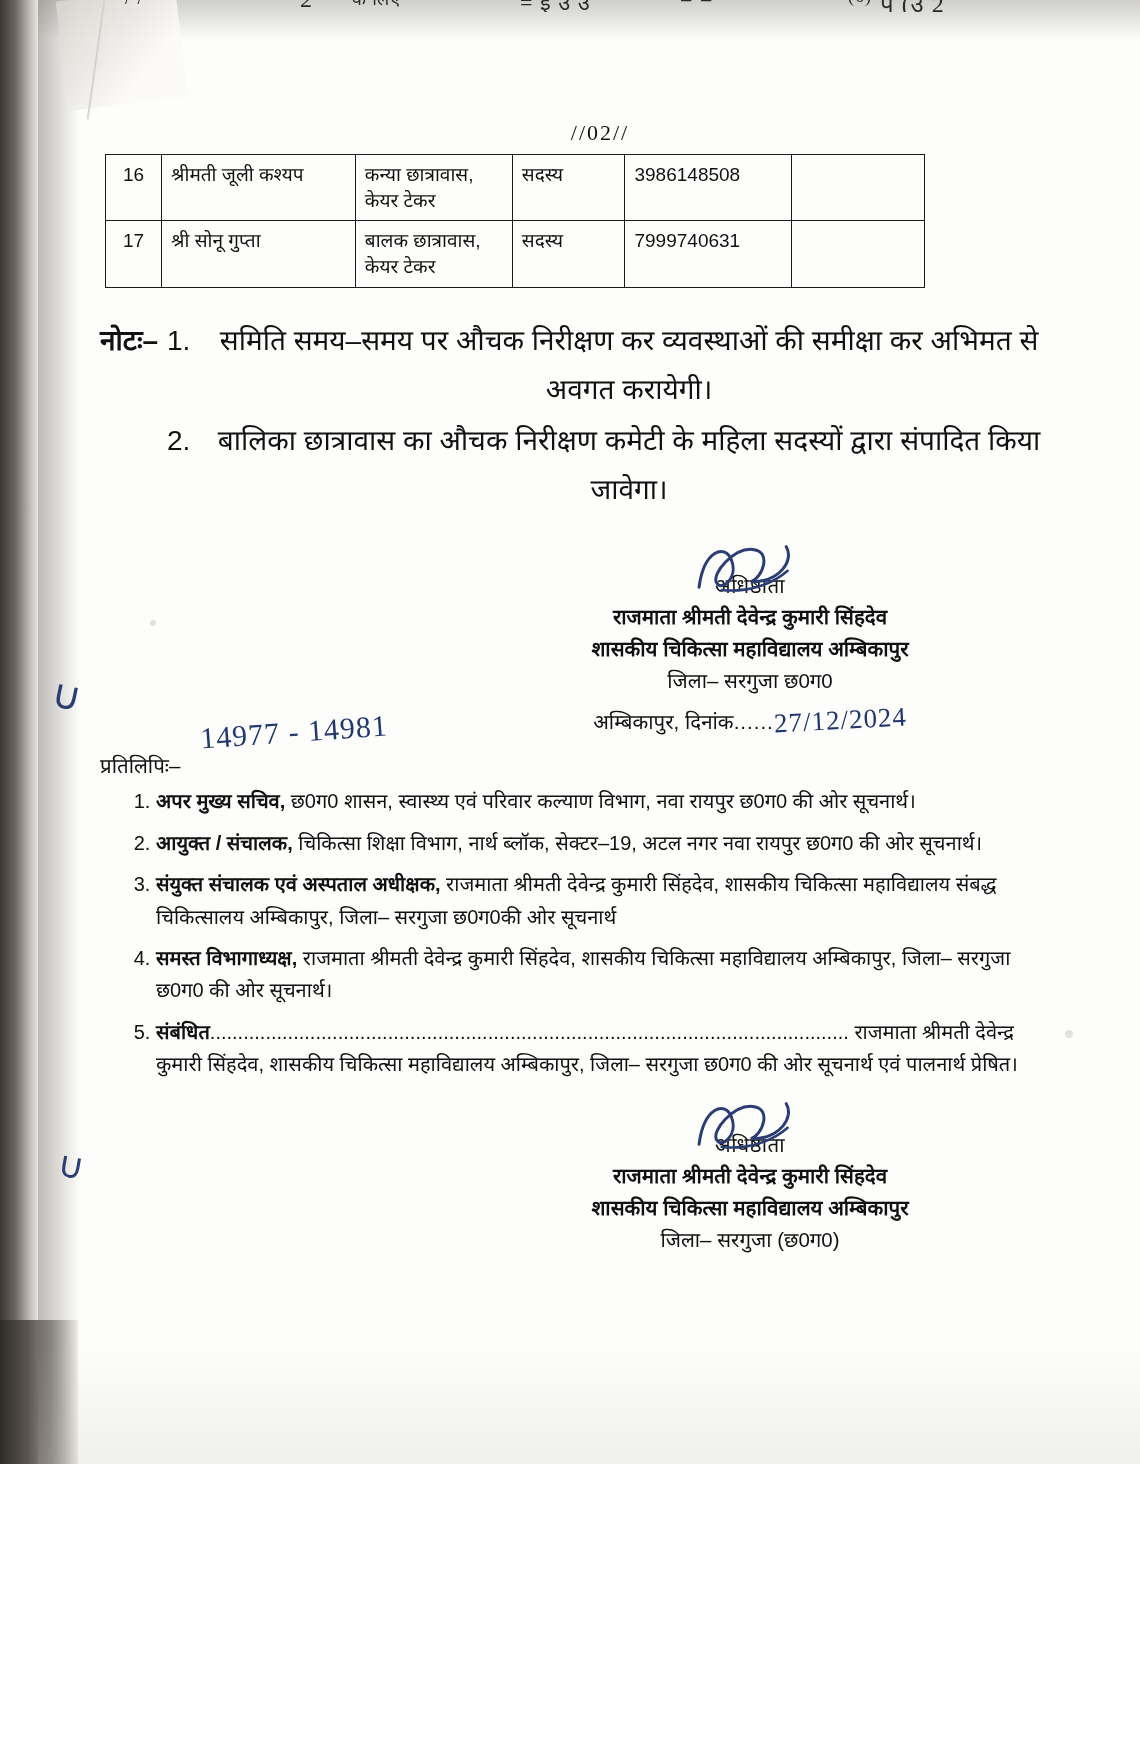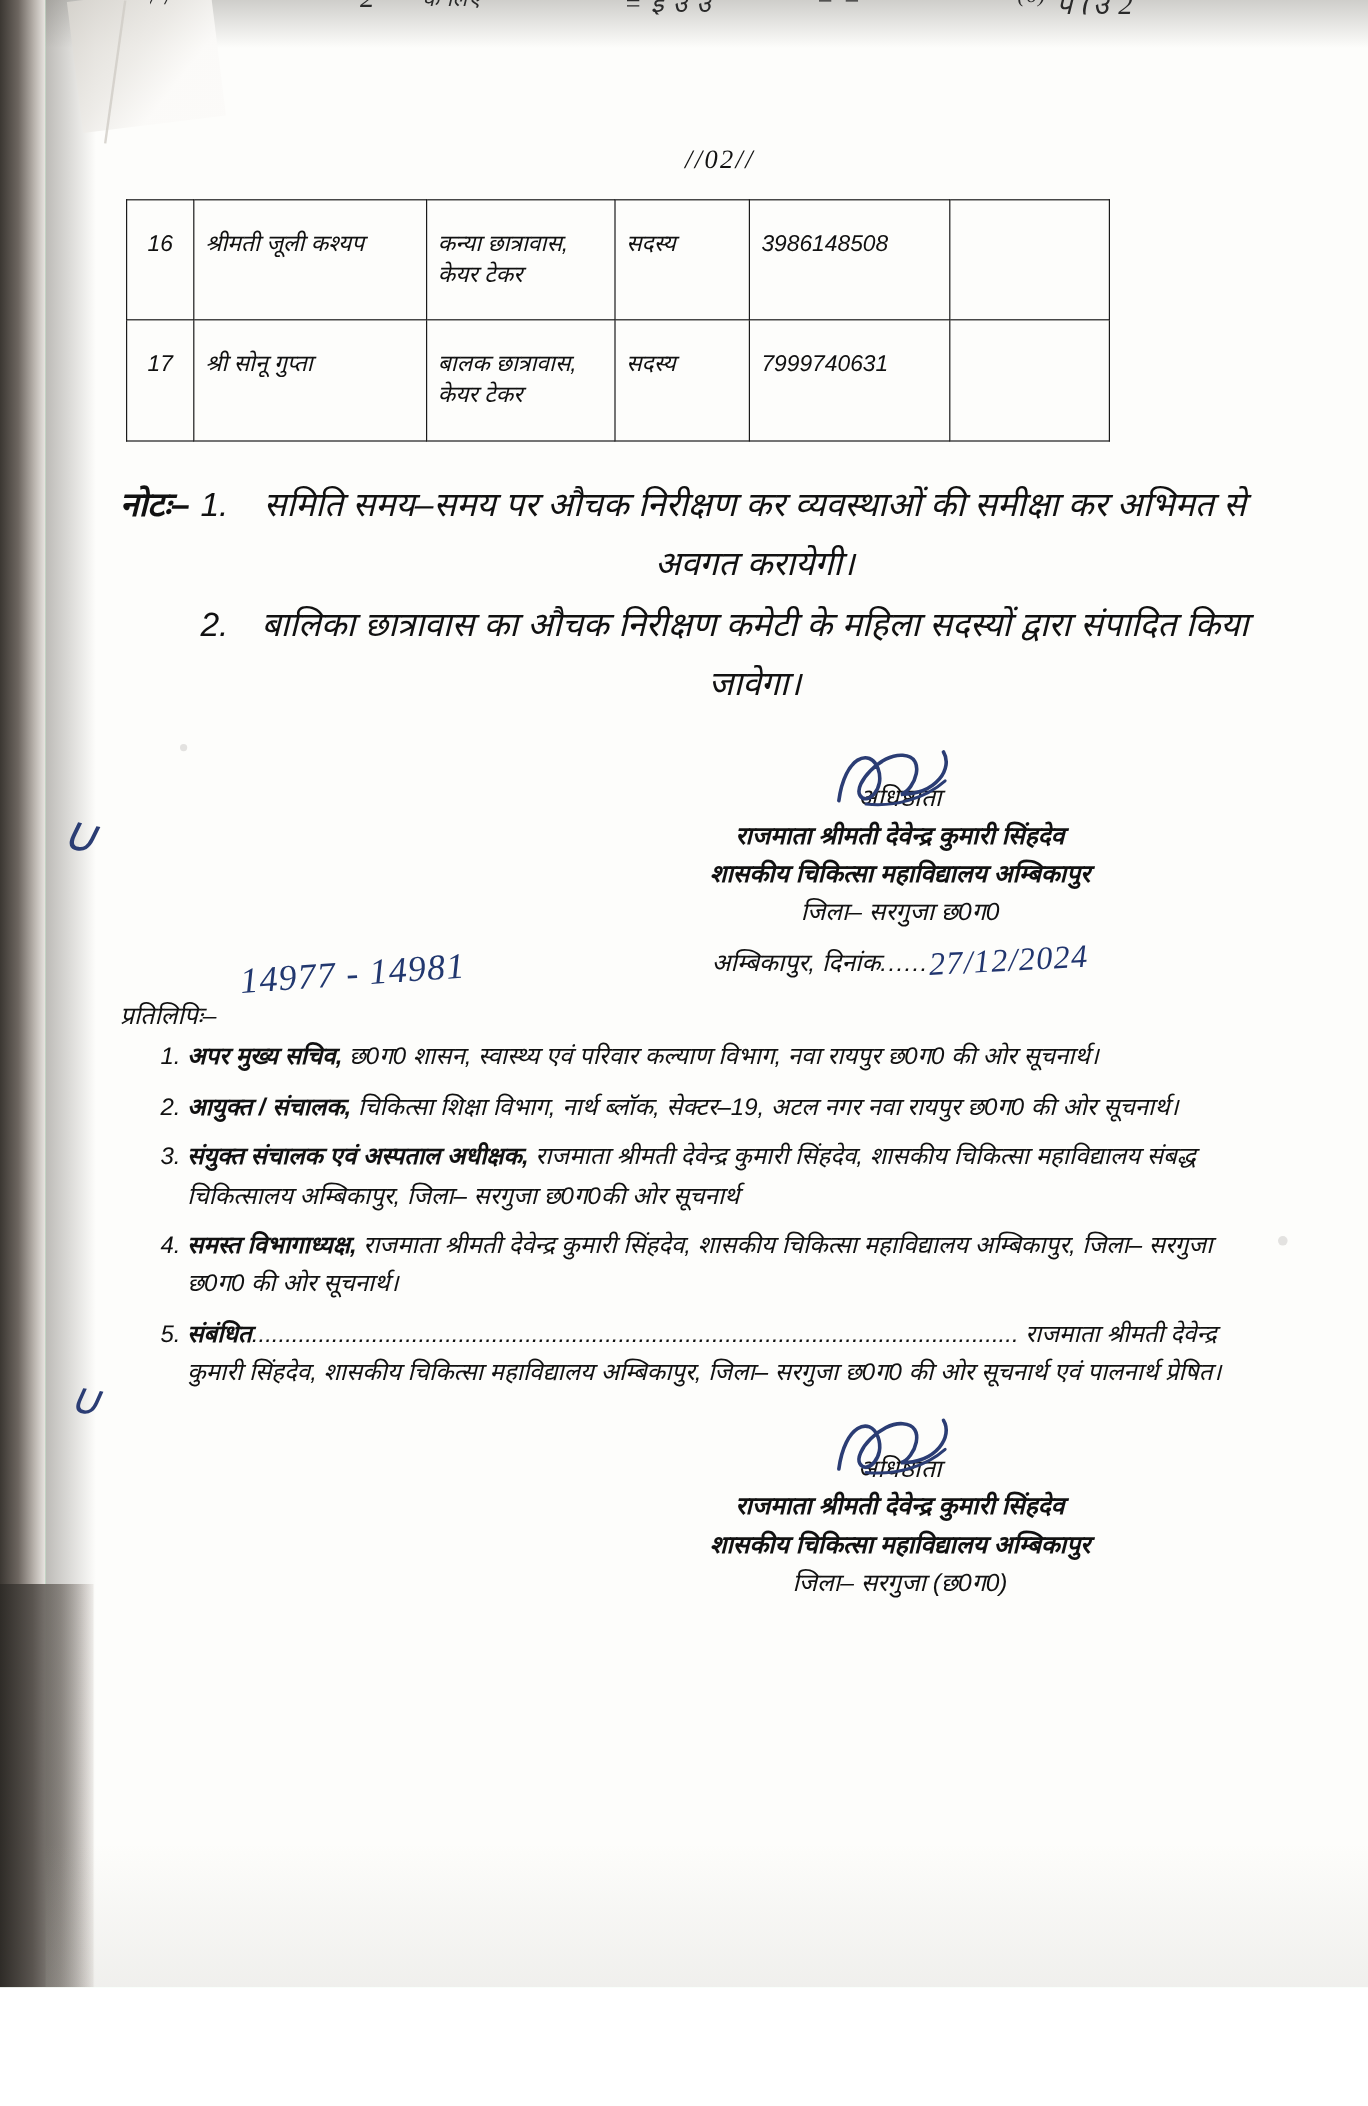--- a/index.html
+++ b/index.html
@@ -6,24 +6,23 @@
     margin: 0;
     padding: 0;
     background: #fff;
   }
   body {
     font-family: "DejaVu Sans", sans-serif;
   }
   #page {
     position: relative;
     width: 1140px;
-    height: 1656px;
-    background: #86efac;
+    height: 1464px;
+    background: #84cc16;
     overflow: hidden;
-    font-style: italic;
   }
   
   .scan-left-dark {
     position: absolute;
     left: 0; top: 0;
     width: 38px; height: 1755px;
     background: linear-gradient(90deg, #3b3732 0%, #6d6660 40%, #b9b3ad 75%, #e9e6e2 100%);
   }
   .scan-left-dark2 {
     position: absolute;
@@ -93,33 +92,33 @@
     top: 120px;
     width: 960px;
     color: #111;
     font-family: "Liberation Sans", sans-serif;
   }
   .page-no {
     text-align: center;
     font-size: 22px;
     letter-spacing: 2px;
     margin-left: 40px;
-    margin-bottom: 20px;
+    margin-bottom: 8px;
     font-family: "Liberation Serif", serif;
   }
 
   table.members {
     border-collapse: collapse;
     width: 820px;
     margin-left: 5px;
     font-size: 19px;
   }
   table.members td {
     border: 1.6px solid #1b1b1b;
-    padding: 24px 9px;
+    padding: 7px 9px;
     vertical-align: top;
     line-height: 1.35;
   }
   td.c-sn { width: 42px; text-align: center; }
   td.c-name { width: 215px; }
   td.c-desg { width: 160px; }
   td.c-role { width: 110px; }
   td.c-phone { width: 160px; }
   td.c-sign { width: 150px; }
 

